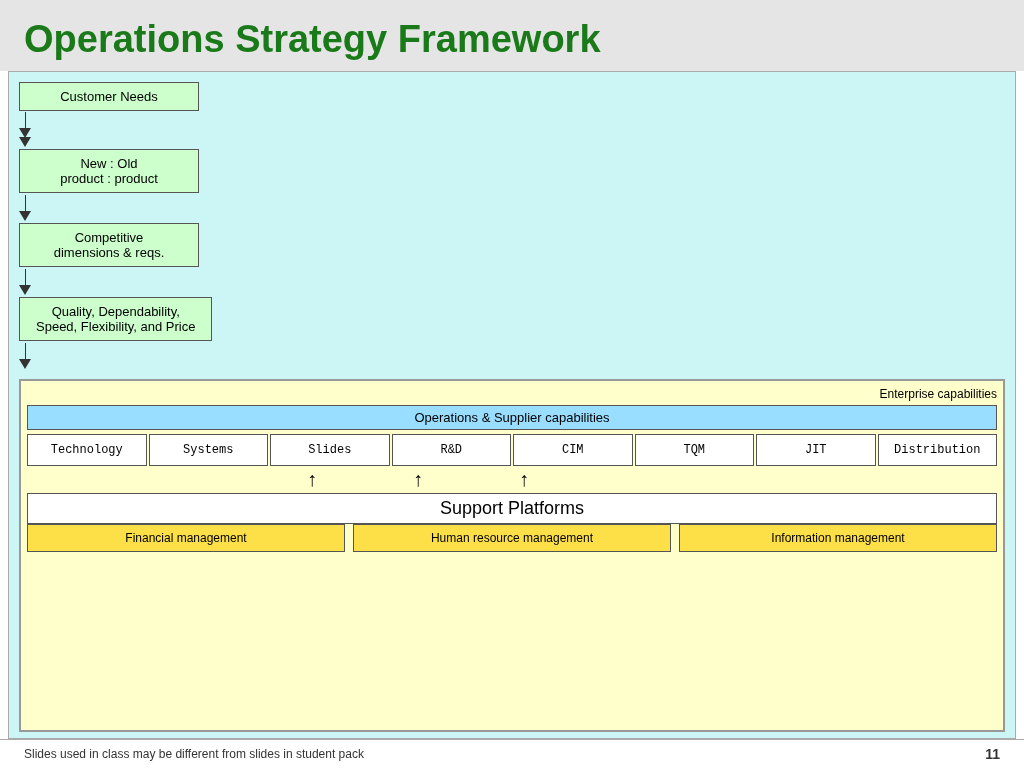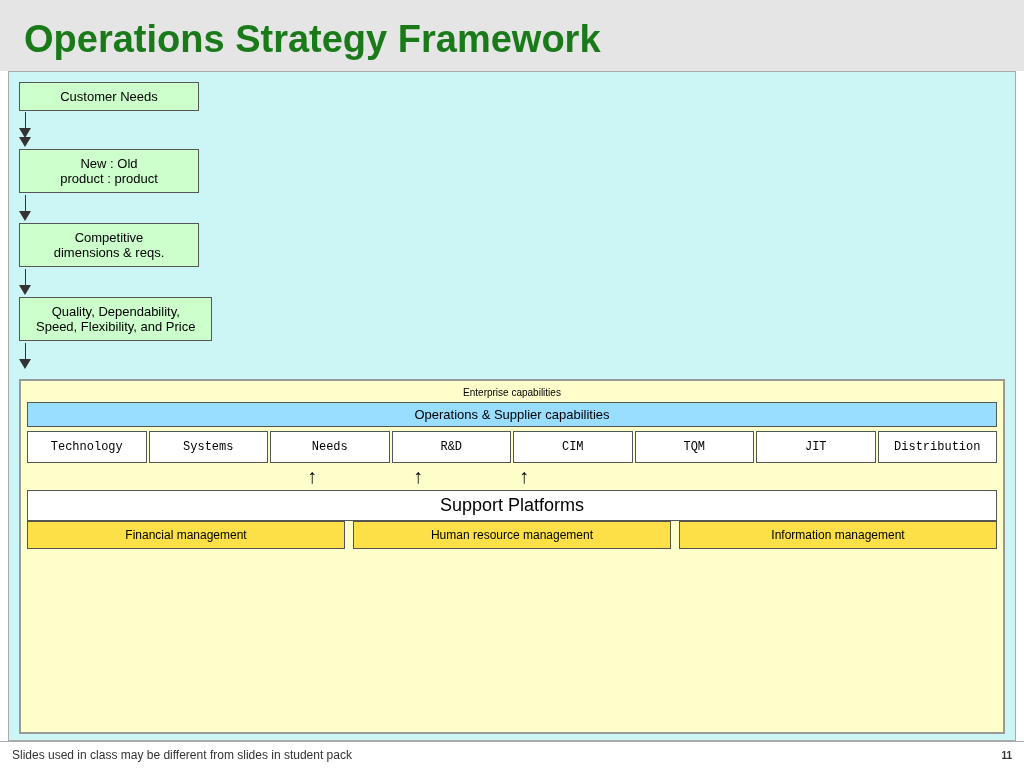--- a/index.html
+++ b/index.html
@@ -80,22 +80,22 @@
     
     .enterprise-section {
       background: #ffffcc;
       border: 2px solid #999;
       padding: 6px;
       margin-top: 4px;
       flex: 1;
     }
 
     .enterprise-title {
-      text-align: center;
-      font-size: 10px;
+      text-align: right;
+      font-size: 12px;
       color: #000;
       margin-bottom: 4px;
     }
 
     .ops-supplier-bar {
       background: #99ddff;
       border: 1px solid #555;
       text-align: center;
       font-size: 13px;
       padding: 4px;
@@ -137,32 +137,32 @@
       background: #fde047;
       text-align: center;
       font-size: 12px;
       padding: 6px 4px;
       flex: 1;
       color: #000;
     }
 
     
     .footer {
-      padding: 6px 12px;
+      padding: 6px 24px;
       border-top: 1px solid #aaa;
       display: flex;
       justify-content: space-between;
       align-items: center;
       font-size: 12px;
       color: #333;
       background: #fff;
     }
 
     .page-num {
-      font-size: 10px;
+      font-size: 14px;
       font-weight: bold;
     }
   </style>
 </head>
 <body>
 
 <div class="title-bar">
   <h1>Operations Strategy Framework</h1>
 </div>
 
@@ -220,21 +220,21 @@
     <div class="ops-supplier-bar">Operations &amp; Supplier capabilities</div>
 
     <div class="capabilities-row">
       <div class="cap-cell">
         <span>Technology</span>
       </div>
       <div class="cap-cell">
         <span>Systems</span>
       </div>
       <div class="cap-cell">
-        <span>Needs</span>
+        <span>Slides</span>
       </div>
       <div class="cap-cell">
         <span>R&amp;D</span>
       </div>
       <div class="cap-cell">
         <span>CIM</span>
       </div>
       <div class="cap-cell">
         <span>TQM</span>
       </div>

